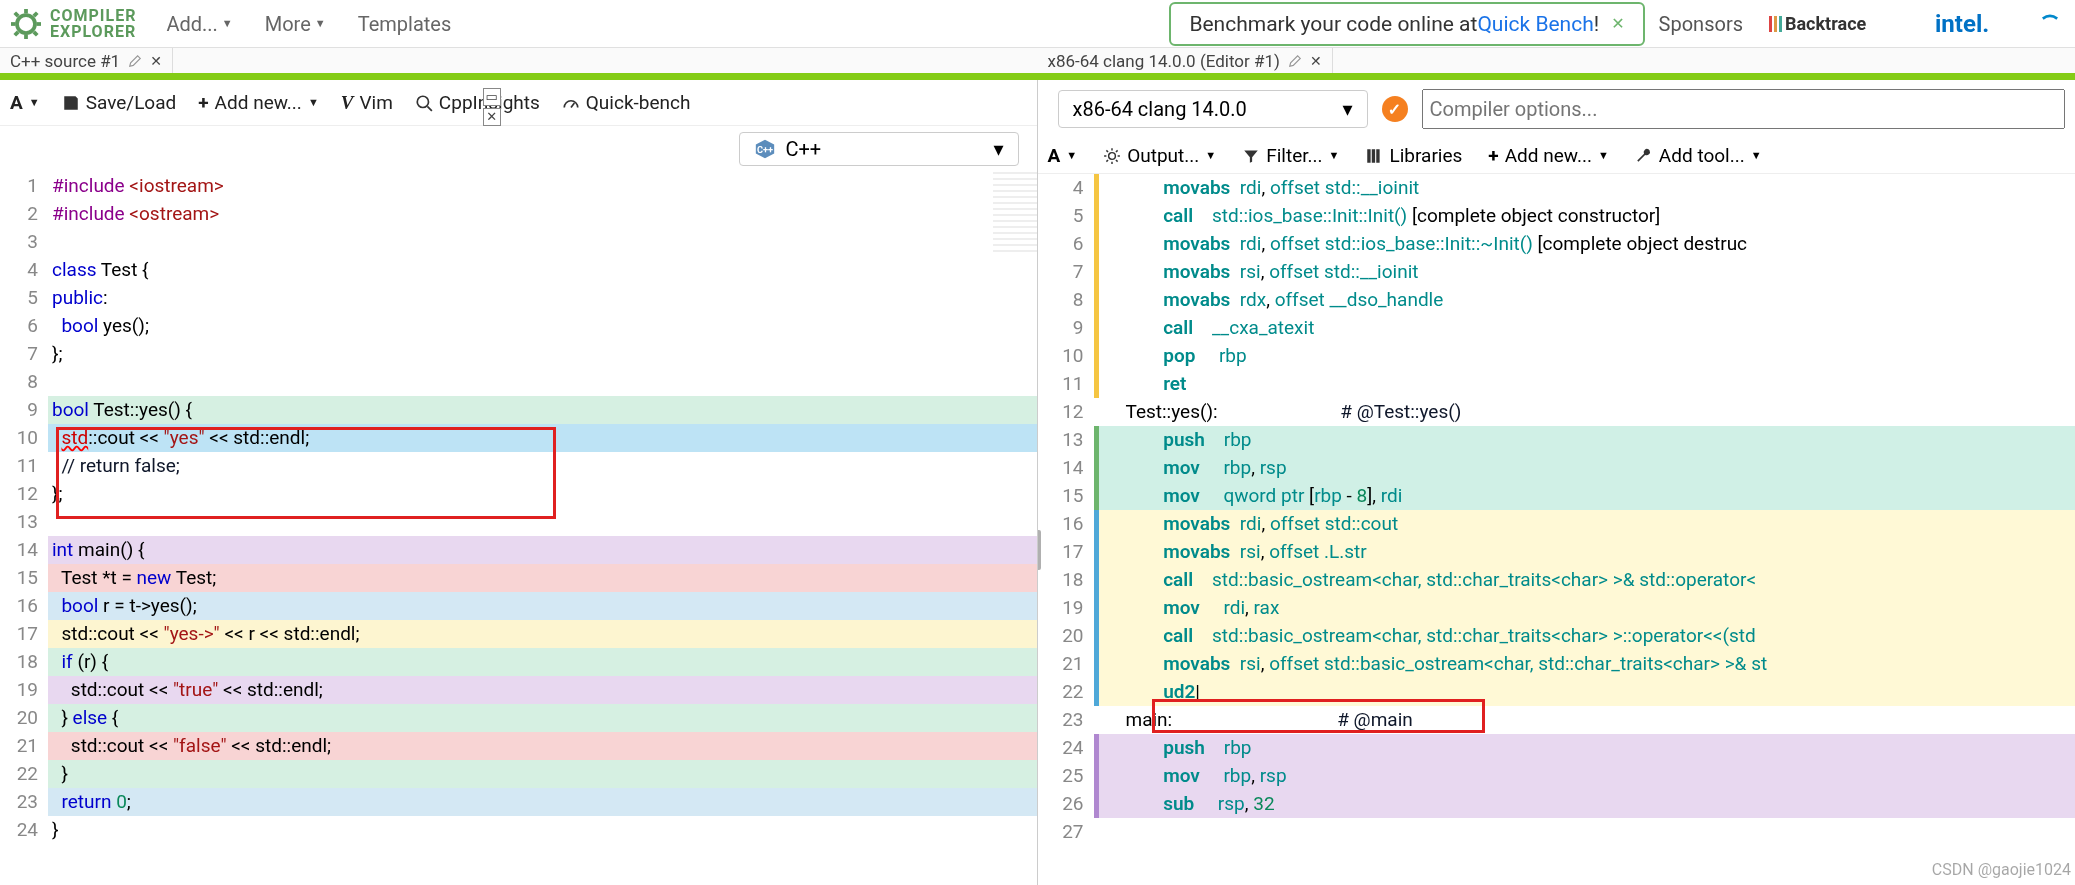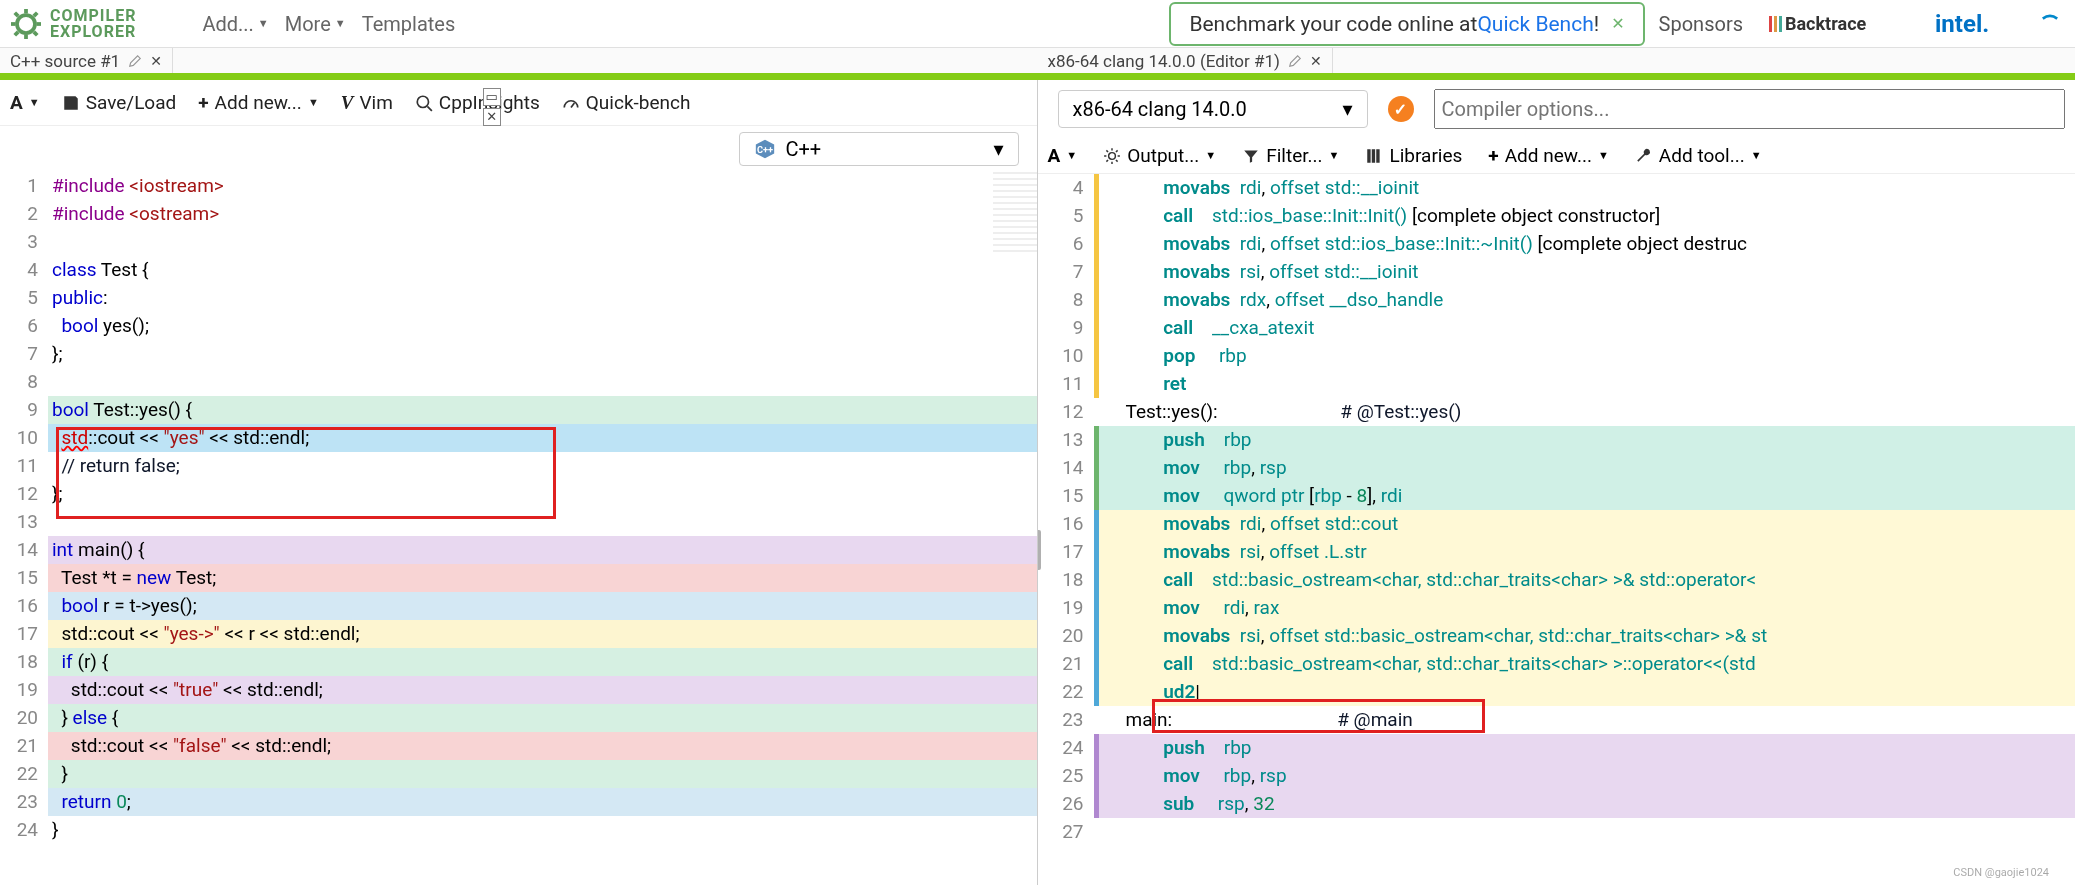--- a/index.html
+++ b/index.html
@@ -4,21 +4,21 @@
 <style>
 * { margin: 0; padding: 0; box-sizing: border-box; font-family: -apple-system, BlinkMacSystemFont, "Segoe UI", Roboto, sans-serif; }
 body { background: #fff; width: 2075px; height: 885px; overflow: hidden; }
 
 .topbar { display: flex; align-items: center; height: 48px; padding: 0 8px; border-bottom: 1px solid #e0e0e0; }
 .logo { display: flex; align-items: center; gap: 6px; margin-right: 30px; }
 .logo-gear { width: 36px; height: 36px; }
 .logo-text { display: flex; flex-direction: column; line-height: 1; }
 .logo-text span { font-weight: 700; color: #5c9a5c; font-size: 16px; letter-spacing: 1px; }
 
-.topmenu { display: flex; gap: 16px; font-size: 20px; color: #666; margin-left: 36px; }
+.topmenu { display: flex; gap: 32px; font-size: 20px; color: #666; }
 .topmenu-item { cursor: pointer; display: flex; align-items: center; gap: 4px; }
 .caret-down { font-size: 11px; }
 
 .banner { margin-left: auto; display: flex; align-items: center; gap: 14px; }
 .pill { border: 2px solid #6db56d; border-radius: 6px; padding: 8px 18px; font-size: 21px; color: #333; display: flex; align-items: center; }
 .pill a { color: #1a73e8; text-decoration: none; }
 .pill .close { margin-left: 12px; color: #6db56d; font-size: 16px; cursor: pointer; }
 .sponsors { font-size: 20px; color: #555; display: flex; align-items: center; gap: 26px; padding-right: 8px; }
 .sponsor-logo { height: 28px; }
 
@@ -33,21 +33,21 @@
 
 .toolbar { display: flex; align-items: center; height: 46px; padding: 0 10px; gap: 22px; font-size: 19px; color: #222; border-bottom: 1px solid #eee; }
 .toolbar .tbitem { display: flex; align-items: center; gap: 6px; cursor: pointer; }
 
 .langselect { display: flex; align-items: center; gap: 10px; border: 1px solid #ccc; border-radius: 4px; padding: 4px 14px; width: 280px; font-size: 20px; margin-left: auto; margin-right: 8px; margin-top: 6px; margin-bottom: 6px; }
 .langselect .chev { margin-left: auto; }
 
 .compselect { display: flex; align-items: center; border: 1px solid #ccc; border-radius: 4px; padding: 6px 14px; width: 310px; font-size: 20px; margin: 6px 0 6px 10px; }
 .compselect .chev { margin-left: auto; }
 
-.statusrow { display: flex; align-items: center; padding: 4px 10px; gap: 20px; }
+.statusrow { display: flex; align-items: center; padding: 4px 10px; gap: 14px; }
 .status-circle { width: 26px; height: 26px; border-radius: 50%; background: #f58020; display: flex; align-items: center; justify-content: center; color: #fff; font-weight: bold; }
 .compileropts { font-size: 20px; color: #aaa; flex: 1; padding: 6px; }
 
 .toolbar2 { display: flex; align-items: center; padding: 6px 10px; gap: 26px; font-size: 19px; border-bottom: 1px solid #eee; }
 .toolbar2 .tbitem { display: flex; align-items: center; gap: 6px; cursor: pointer; }
 
 .editor { flex: 1; overflow: hidden; display: flex; font-family: "Consolas", "Monaco", monospace; font-size: 19px; position: relative; }
 .gutter { width: 48px; text-align: right; padding-right: 10px; color: #888; background: #fff; }
 .gutter div { line-height: 28px; height: 28px; }
 .code { flex: 1; }
@@ -61,21 +61,21 @@
 .hl-sel { background: #bde3f5; }
 .hl-ylw { background: #fff9d6; }
 .hl-cyan { background: #d0f0e6; }
 
 .minimap { position: absolute; right: 0; top: 0; width: 44px; height: 80px; background: linear-gradient(#ddd 2px, transparent 2px) 0 0/100% 6px; opacity: .5; }
 .splitter-grip { position: absolute; left: -3px; top: 50%; width: 6px; height: 40px; background: #b0b0b0; border-radius: 2px; }
 
 .red-box { position: absolute; border: 3px solid #e02020; pointer-events: none; z-index: 10; }
 .red-box.r1 { left: 56px; top: 255px; width: 500px; height: 92px; }
 
-.watermark { position: absolute; right: 26px; bottom: 6px; font-size: 11px; color: rgba(0,0,0,.35); }
+.watermark { position: absolute; right: 4px; bottom: 6px; font-size: 16px; color: rgba(0,0,0,.35); }
 
 .tok-kw { color: #0000cd; }
 .tok-str { color: #a31515; }
 .tok-cmt { color: #0f172a; }
 .tok-pp { color: #8b008b; }
 .tok-num { color: #09885a; }
 .tok-err { color: #c00; text-decoration: wavy underline red; }
 .tok-op { color: #008b8b; font-weight: 600; }
 .tok-reg { color: #008b8b; }
 .tok-label { color: #000; }
@@ -369,22 +369,22 @@
           <div class="line " style="position: relative; padding-left: 32px;"><span class="asm-bar" style="background: rgb(245, 197, 66);"></span><span>        </span><span class="tok-op">pop</span><span class="">     </span><span class="tok-reg">rbp</span></div>
           <div class="line " style="position: relative; padding-left: 32px;"><span class="asm-bar" style="background: rgb(245, 197, 66);"></span><span>        </span><span class="tok-op">ret</span><span class=""></span></div>
           <div class="line " style="position: relative; padding-left: 32px;"><span></span><span class="tok-label">Test::yes():</span><span class="">                          </span><span class="tok-cmt"># @Test::yes()</span></div>
           <div class="line hl-cyan" style="position: relative; padding-left: 32px;"><span class="asm-bar" style="background: rgb(109, 181, 109);"></span><span>        </span><span class="tok-op">push</span><span class="">    </span><span class="tok-reg">rbp</span></div>
           <div class="line hl-cyan" style="position: relative; padding-left: 32px;"><span class="asm-bar" style="background: rgb(109, 181, 109);"></span><span>        </span><span class="tok-op">mov</span><span class="">     </span><span class="tok-reg">rbp</span><span class="">, </span><span class="tok-reg">rsp</span></div>
           <div class="line hl-cyan" style="position: relative; padding-left: 32px;"><span class="asm-bar" style="background: rgb(109, 181, 109);"></span><span>        </span><span class="tok-op">mov</span><span class="">     </span><span class="tok-call">qword ptr</span><span class=""> [</span><span class="tok-reg">rbp</span><span class=""> - </span><span class="tok-num">8</span><span class="">], </span><span class="tok-reg">rdi</span></div>
           <div class="line hl-ylw" style="position: relative; padding-left: 32px;"><span class="asm-bar" style="background: rgb(79, 168, 216);"></span><span>        </span><span class="tok-op">movabs</span><span class="">  </span><span class="tok-reg">rdi</span><span class="">, </span><span class="tok-call">offset std::cout</span></div>
           <div class="line hl-ylw" style="position: relative; padding-left: 32px;"><span class="asm-bar" style="background: rgb(79, 168, 216);"></span><span>        </span><span class="tok-op">movabs</span><span class="">  </span><span class="tok-reg">rsi</span><span class="">, </span><span class="tok-call">offset .L.str</span></div>
           <div class="line hl-ylw" style="position: relative; padding-left: 32px;"><span class="asm-bar" style="background: rgb(79, 168, 216);"></span><span>        </span><span class="tok-op">call</span><span class="">    </span><span class="tok-call">std::basic_ostream&lt;char, std::char_traits&lt;char&gt; &gt;&amp; std::operator&lt;</span></div>
           <div class="line hl-ylw" style="position: relative; padding-left: 32px;"><span class="asm-bar" style="background: rgb(79, 168, 216);"></span><span>        </span><span class="tok-op">mov</span><span class="">     </span><span class="tok-reg">rdi</span><span class="">, </span><span class="tok-reg">rax</span></div>
+          <div class="line hl-ylw" style="position: relative; padding-left: 32px;"><span class="asm-bar" style="background: rgb(79, 168, 216);"></span><span>        </span><span class="tok-op">call</span><span class="">    </span><span class="tok-call">std::basic_ostream&lt;char, std::char_traits&lt;char&gt; &gt;::operator&lt;&lt;(std</span></div>
           <div class="line hl-ylw" style="position: relative; padding-left: 32px;"><span class="asm-bar" style="background: rgb(79, 168, 216);"></span><span>        </span><span class="tok-op">movabs</span><span class="">  </span><span class="tok-reg">rsi</span><span class="">, </span><span class="tok-call">offset std::basic_ostream&lt;char, std::char_traits&lt;char&gt; &gt;&amp; st</span></div>
-          <div class="line hl-ylw" style="position: relative; padding-left: 32px;"><span class="asm-bar" style="background: rgb(79, 168, 216);"></span><span>        </span><span class="tok-op">call</span><span class="">    </span><span class="tok-call">std::basic_ostream&lt;char, std::char_traits&lt;char&gt; &gt;::operator&lt;&lt;(std</span></div>
           <div class="line hl-ylw" style="position: relative; padding-left: 32px;"><span class="asm-bar" style="background: rgb(79, 168, 216);"></span><span>        </span><span class="tok-op">ud2</span><span class=""></span><span style="color: rgb(0, 0, 0);">|</span></div>
           <div class="line " style="position: relative; padding-left: 32px;"><span></span><span class="tok-label">main:</span><span class="">                                   </span><span class="tok-cmt"># @main</span></div>
           <div class="line hl-purple" style="position: relative; padding-left: 32px;"><span class="asm-bar" style="background: rgb(176, 136, 208);"></span><span>        </span><span class="tok-op">push</span><span class="">    </span><span class="tok-reg">rbp</span></div>
           <div class="line hl-purple" style="position: relative; padding-left: 32px;"><span class="asm-bar" style="background: rgb(176, 136, 208);"></span><span>        </span><span class="tok-op">mov</span><span class="">     </span><span class="tok-reg">rbp</span><span class="">, </span><span class="tok-reg">rsp</span></div>
           <div class="line hl-purple" style="position: relative; padding-left: 32px;"><span class="asm-bar" style="background: rgb(176, 136, 208);"></span><span>        </span><span class="tok-op">sub</span><span class="">     </span><span class="tok-reg">rsp</span><span class="">, </span><span class="tok-num">32</span></div>
         </div>
     <div class="red-box" style="left:114px;top:525px;width:333px;height:34px"></div>
   </div>
 </div>
 

